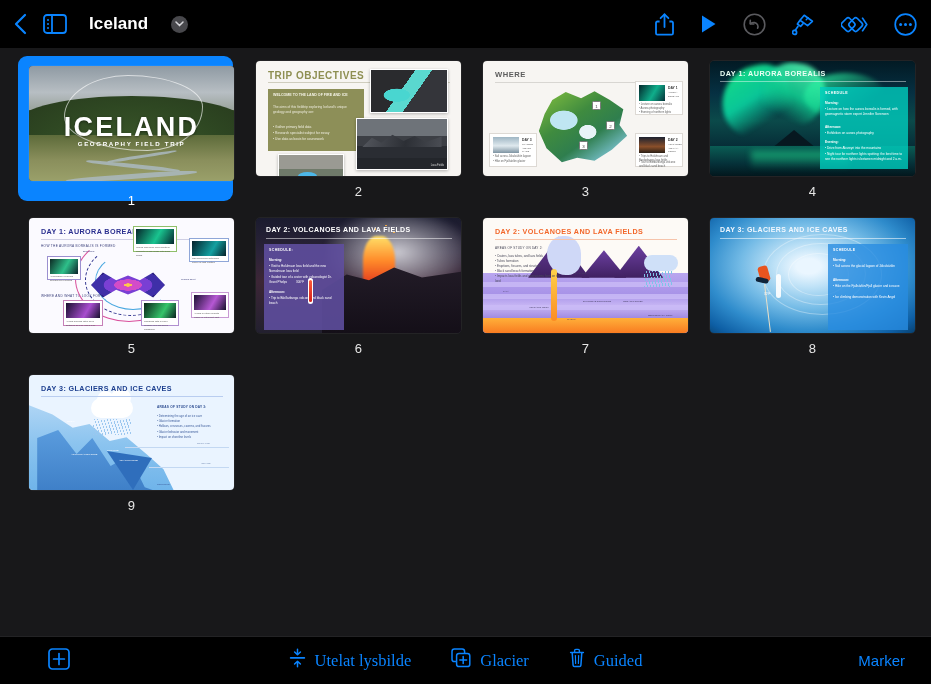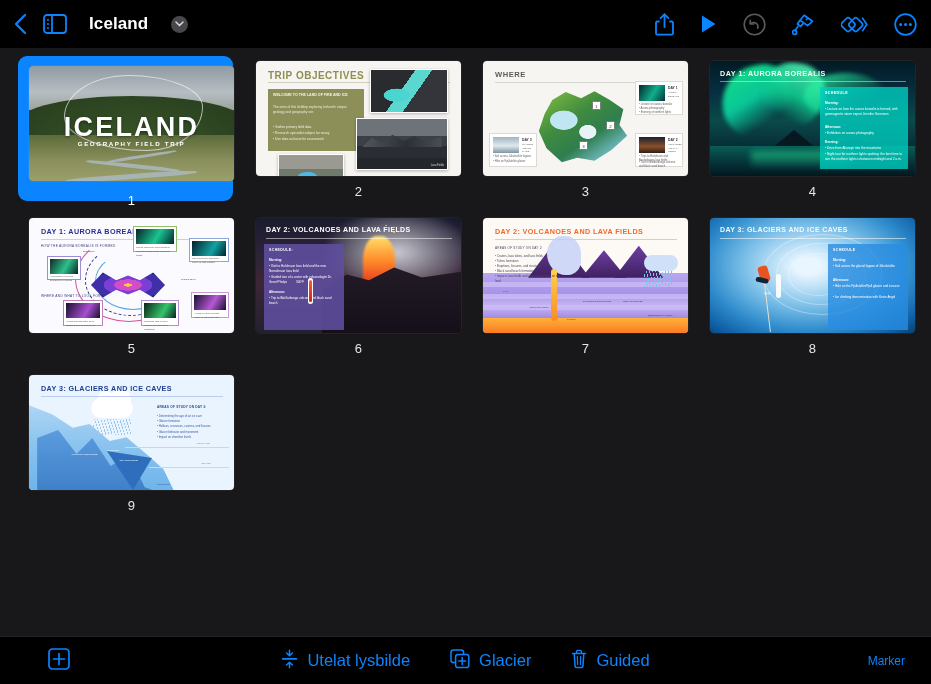--- a/index.html
+++ b/index.html
@@ -68,23 +68,24 @@
   .bottombar{
     height:48px; flex:0 0 48px; background:#000;
     display:flex; align-items:center; position:relative;
     border-top:1px solid #232325;
   }
   .bb-add{ margin-left:48px; cursor:pointer; }
   .bb-center{
     position:absolute; left:0; right:0; margin:auto;
     display:flex; align-items:center; justify-content:center; gap:40px;
     pointer-events:none;
+    font-family:Liberation Serif, serif;
   }
   .bb-item{ display:flex; align-items:center; gap:9px; color:#0a84ff; font-size:16.5px; pointer-events:auto; cursor:pointer;}
-  .bb-right{ margin-left:auto; margin-right:26px; color:#0a84ff; font-size:12px; cursor:pointer;}
+  .bb-right{ margin-left:auto; margin-right:26px; color:#0a84ff; font-size:15px; cursor:pointer;}
 
   
   .sl{ position:absolute; inset:0; }
   .stitle{ position:absolute; font-weight:800; letter-spacing:.2px; white-space:nowrap;}
   .rule{ position:absolute; height:1px; }
 
   
   .s1{ background:linear-gradient(#5f6d77 0%, #6d7a7f 22%, #44582f 42%, #657a3e 62%, #7b8b4e 100%); }
   .s1 .sky{position:absolute;left:0;top:0;right:0;height:38%;background:linear-gradient(#8f9aa3,#b7bec3 60%,#9aa39c);}
   .s1 .hill{position:absolute;left:-5%;top:26%;width:110%;height:44%;background:radial-gradient(ellipse at 50% 120%, #3f5c2c 0%, #2e4722 60%, #27391d 100%);border-radius:50% 50% 0 0;}

